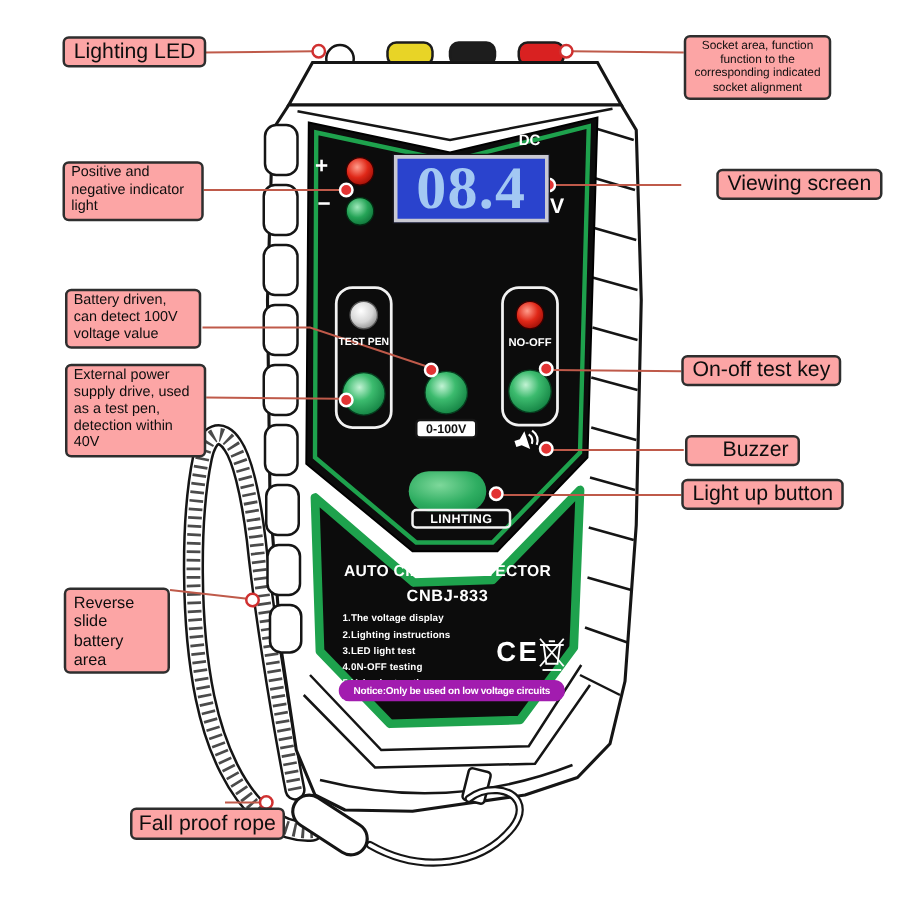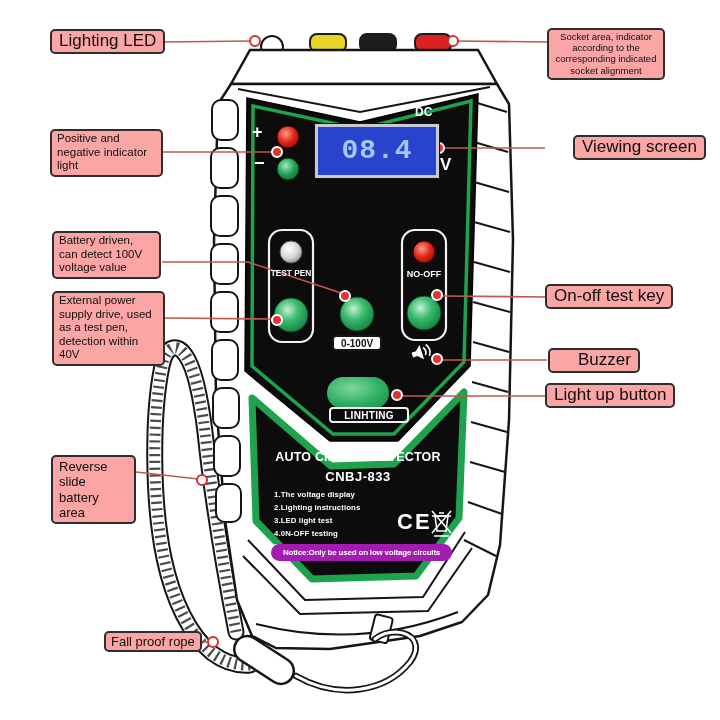--- a/index.html
+++ b/index.html
@@ -4,26 +4,26 @@
 <style>
   html,body{margin:0;padding:0;background:#fff;}
   #stage{position:relative;width:720px;height:720px;background:#ffffff;overflow:hidden;
          font-family:"Liberation Sans",sans-serif;}
   #artwork{position:absolute;left:0;top:0;width:720px;height:720px;}
   .ovl{position:absolute;color:#fff;font-weight:bold;white-space:nowrap;}
   .callout{position:absolute;background:#fca5a5;border:2px solid #2e2e2e;border-radius:5px;
            color:#0e0e0e;line-height:1.18;box-sizing:border-box;}
   .callout.big{font-size:17px;padding:0px 7px 1px 7px;white-space:nowrap;}
   .callout.small{font-size:11.5px;padding:1px 5px 2px 5px;}
-  .callout.mid{font-size:13px;padding:2px 6px;}
+  .callout.mid{font-size:13px;padding:2px 6px;margin-top:15px;}
   .center{text-align:center;}
   #lcd{position:absolute;left:315px;top:124px;width:124px;height:54px;background:#2a43cd;
        border:3px solid #c9c9d2;outline:1px solid #15151a;box-sizing:border-box;
        display:flex;align-items:center;justify-content:center;}
-  #lcd span{font-family:Liberation Mono, monospace;font-weight:bold;font-size:28px;
+  #lcd span{font-family:Liberation Serif, serif;font-weight:bold;font-size:48px;
        color:#a3c8f3;letter-spacing:1px;line-height:1;}
   #range-box{position:absolute;left:332px;top:335px;width:50px;height:16px;background:#fff;
        border:2px solid #161616;border-radius:4px;color:#111;font-weight:bold;font-size:10px;
        display:flex;align-items:center;justify-content:center;box-sizing:border-box;}
   #linhting-box{position:absolute;left:329px;top:407px;width:80px;height:16px;
        border:2px solid #f2f2f2;border-radius:4px;color:#fff;font-weight:bold;font-size:10px;
        display:flex;align-items:center;justify-content:center;box-sizing:border-box;letter-spacing:.3px;}
   #notice-pill{position:absolute;left:271px;top:544px;width:181px;height:17px;background:#a21caf;
        border-radius:9px;color:#fff;font-weight:bold;font-size:8px;letter-spacing:-0.2px;
        display:flex;align-items:center;justify-content:center;box-sizing:border-box;}
@@ -205,24 +205,24 @@
       <div>1.The voltage display</div>
       <div>2.Lighting instructions</div>
       <div>3.LED light test</div>
       <div>4.0N-OFF testing</div>
       <div>5.Voice instructions</div>
     </div>
   <div class="ovl" style="left:397px;top:509px;font-size:22px;letter-spacing:2px;">CE</div>
   <div id="notice-pill">Notice:Only be used on low voltage circuits</div>
 
   <div class="callout big" style="left:50px;top:29px;">Lighting LED</div>
-  <div class="callout small center" style="left:547px;top:28px;width:118px;font-size:9.5px;">Socket area, indicator according to the corresponding indicated socket alignment</div>
+  <div class="callout small center" style="left:547px;top:28px;width:118px;font-size:9.5px;">Socket area, function function to the corresponding indicated socket alignment</div>
   <div class="callout small" style="left:50px;top:129px;width:113px;">Positive and negative indicator light</div>
   <div class="callout small" style="left:52px;top:231px;width:109px;">Battery driven, can detect 100V voltage value</div>
   <div class="callout small" style="left:52px;top:291px;width:113px;">External power supply drive, used as a test pen, detection within 40V</div>
   <div class="callout mid" style="left:51px;top:455px;width:85px;">Reverse slide battery area</div>
-  <div class="callout mid" style="left:104px;top:631px;white-space:nowrap;font-size:13px;padding:1px 5px;">Fall proof rope</div>
+  <div class="callout mid" style="left:104px;top:631px;white-space:nowrap;font-size:17px;padding:1px 5px;">Fall proof rope</div>
   <div class="callout big" style="left:545px;top:135px;margin-left:28px;">Viewing screen</div>
   <div class="callout big" style="left:545px;top:284px;">On-off test key</div>
   <div class="callout big" style="left:548px;top:348px;padding-left:28px;">Buzzer</div>
   <div class="callout big" style="left:545px;top:383px;">Light up button</div>
 
 </div>
 
 </body></html>

